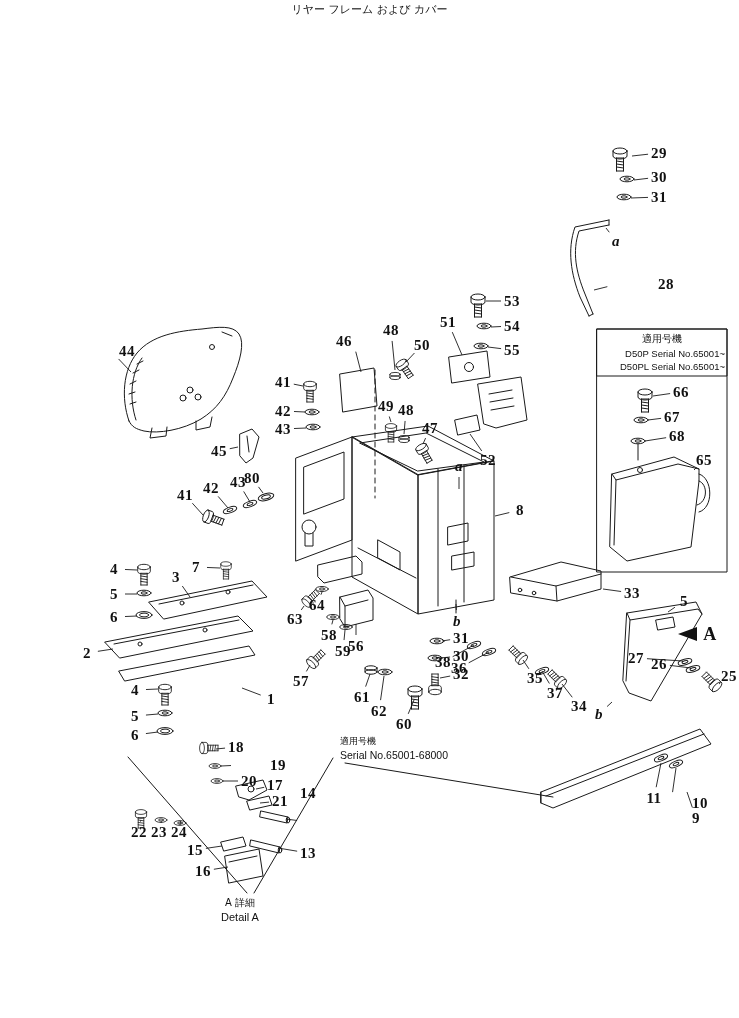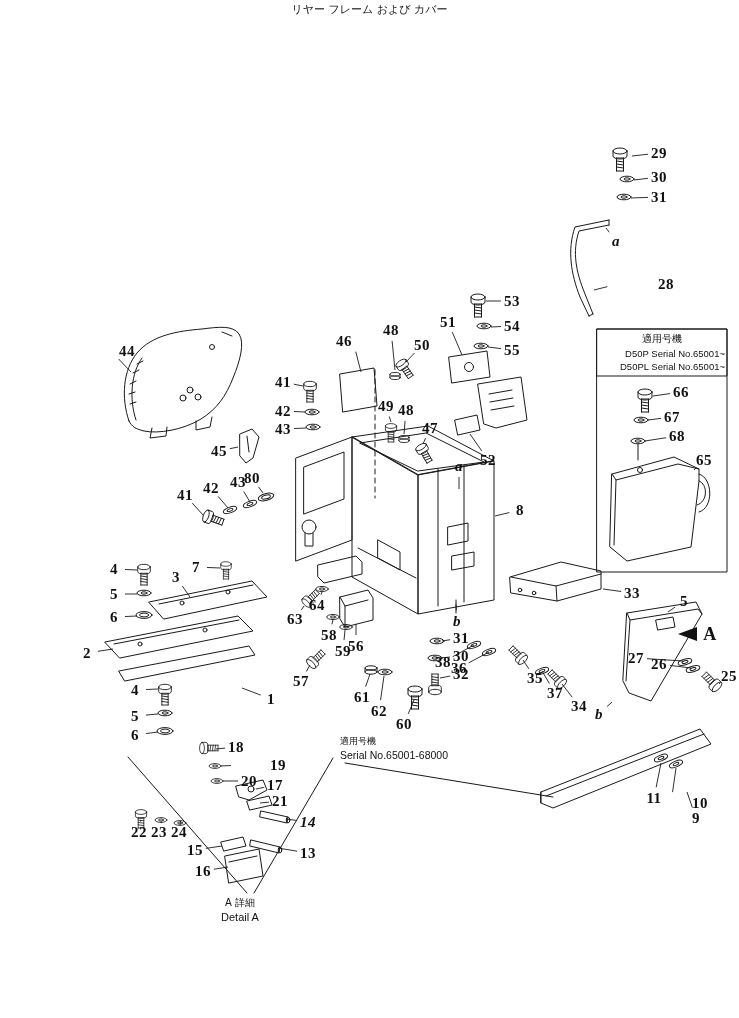--- a/index.html
+++ b/index.html
@@ -378,21 +378,21 @@
       <div class="callout" style="left: 729px; top: 676px;">25</div>
       <div class="callout it" style="left: 599px; top: 714px;">b</div>
       <div class="callout" style="left: 654px; top: 798px;">11</div>
       <div class="callout" style="left: 700px; top: 803px;">10</div>
       <div class="callout" style="left: 696px; top: 818px;">9</div>
       <div class="callout" style="left: 236px; top: 747px;">18</div>
       <div class="callout" style="left: 242px; top: 765px; margin-left: 36px;">19</div>
       <div class="callout" style="left: 249px; top: 781px;">20</div>
       <div class="callout" style="left: 275px; top: 785px;">17</div>
       <div class="callout" style="left: 280px; top: 801px;">21</div>
-      <div class="callout" style="left: 308px; top: 822px; font-style: italic;">14</div>
+      <div class="callout" style="left: 308px; top: 793px;">14</div>
       <div class="callout" style="left: 308px; top: 853px;">13</div>
       <div class="callout" style="left: 195px; top: 850px;">15</div>
       <div class="callout" style="left: 203px; top: 871px;">16</div>
       <div class="callout" style="left: 139px; top: 832px;">22</div>
       <div class="callout" style="left: 159px; top: 832px;">23</div>
       <div class="callout" style="left: 179px; top: 832px;">24</div>
     </div>
 
   <div class="txt title-block">
     <div class="title-jp">リヤー フレーム および カバー</div>

